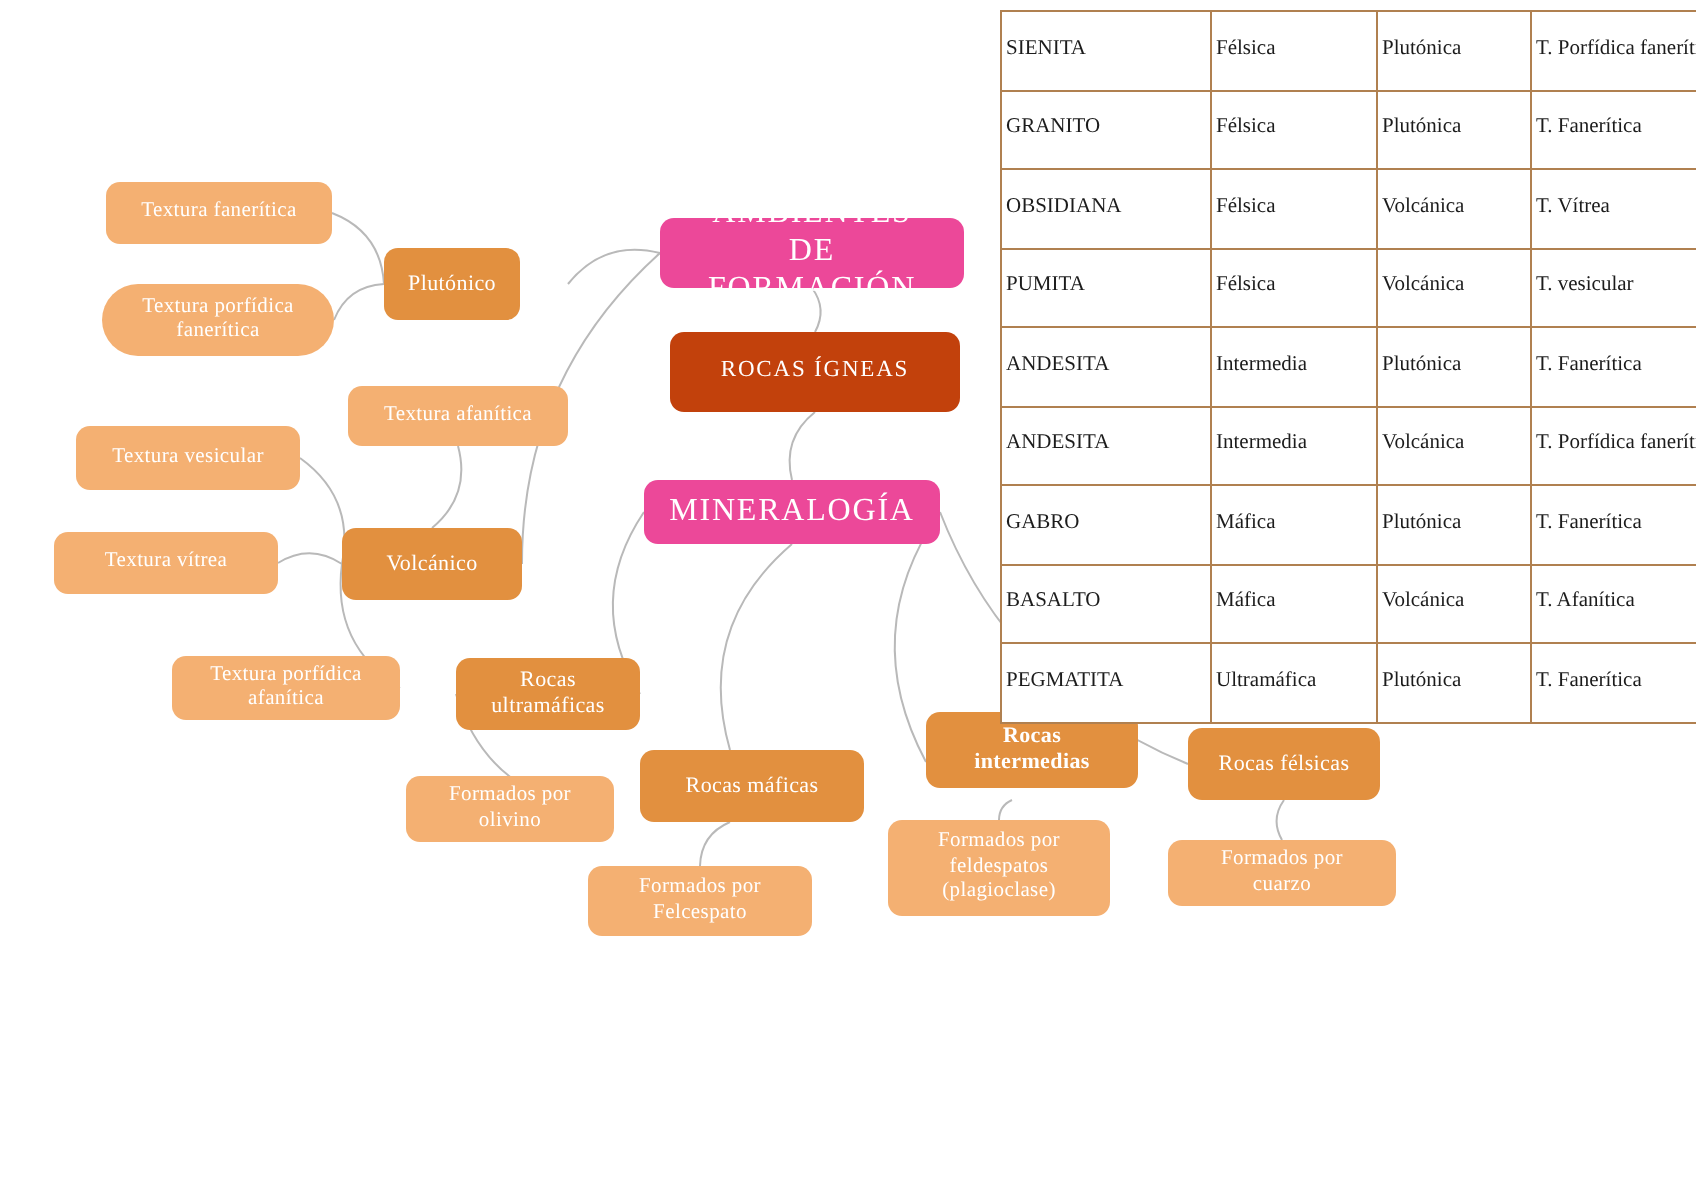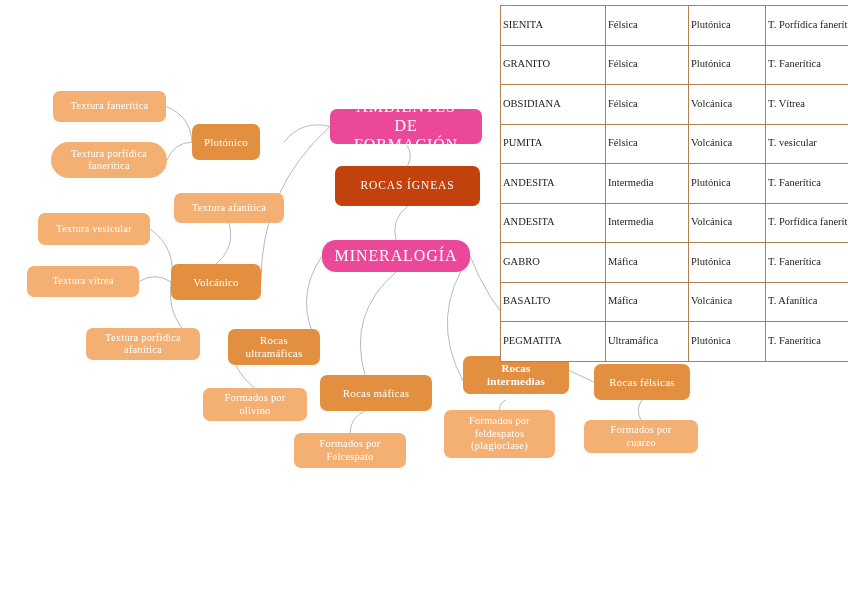--- a/index.html
+++ b/index.html
@@ -116,21 +116,21 @@
       <path d="M 470 256 Q 504.9158485324108 345.65424430143696 594 382" fill="none" stroke="#b9b9b9" stroke-width="1"></path>
       <path d="M 228 347 Q 243.6 397.51 296 404.5" fill="none" stroke="#b9b9b9" stroke-width="1"></path>
       <path d="M 365 411 Q 350.46 417.2 350 433" fill="none" stroke="#b9b9b9" stroke-width="1"></path>
       <path d="M 506 400 Q 499.55 402.92 499.5 410" fill="none" stroke="#b9b9b9" stroke-width="1"></path>
       <path d="M 642 400 Q 635.1 409.68 641 420" fill="none" stroke="#b9b9b9" stroke-width="1"></path>
     </svg>
 
   <div id="nodes-layer">
       <div class="node root" style="left: 335px; top: 166px; width: 145px; height: 40px;">ROCAS ÍGNEAS</div>
       <div class="node branch" style="left: 330px; top: 109px; width: 152px; height: 35px;">AMBIENTES DE FORMACIÓN</div>
-      <div class="node branch" style="left: 322px; top: 240px; width: 148px; height: 32px; border-radius: 14px;">MINERALOGÍA</div>
+      <div class="node branch" style="left: 322px; top: 240px; width: 148px; height: 32px;">MINERALOGÍA</div>
       <div class="node mid" style="left: 192px; top: 124px; width: 68px; height: 36px;">Plutónico</div>
       <div class="node mid" style="left: 171px; top: 264px; width: 90px; height: 36px;">Volcánico</div>
       <div class="node leaf" style="left: 53px; top: 91px; width: 113px; height: 31px;">Textura fanerítica</div>
       <div class="node leaf" style="left: 51px; top: 142px; width: 116px; height: 36px; border-radius: 18px;">Textura porfídica fanerítica</div>
       <div class="node leaf" style="left: 174px; top: 193px; width: 110px; height: 30px;">Textura afanítica</div>
       <div class="node leaf" style="left: 38px; top: 213px; width: 112px; height: 32px;">Textura vesicular</div>
       <div class="node leaf" style="left: 27px; top: 266px; width: 112px; height: 31px;">Textura vítrea</div>
       <div class="node leaf" style="left: 86px; top: 328px; width: 114px; height: 32px;">Textura porfídica afanítica</div>
       <div class="node mid" style="left: 228px; top: 329px; width: 92px; height: 36px;">Rocas ultramáficas</div>
       <div class="node mid" style="left: 320px; top: 375px; width: 112px; height: 36px;">Rocas máficas</div>

